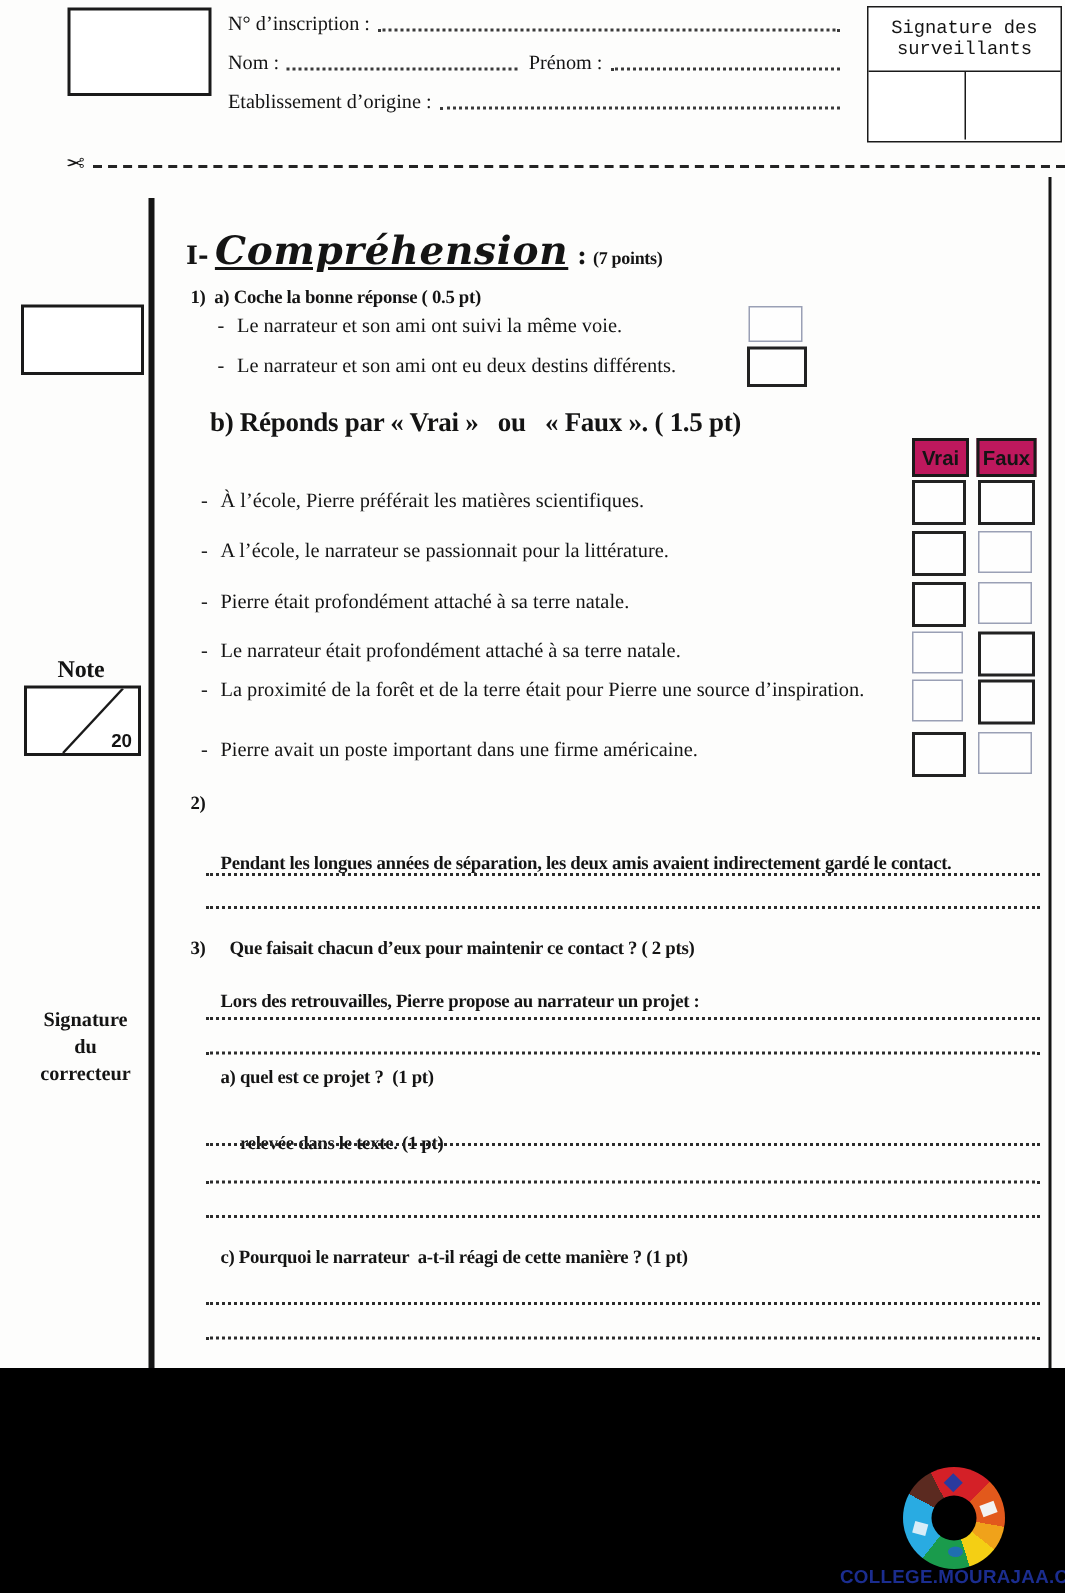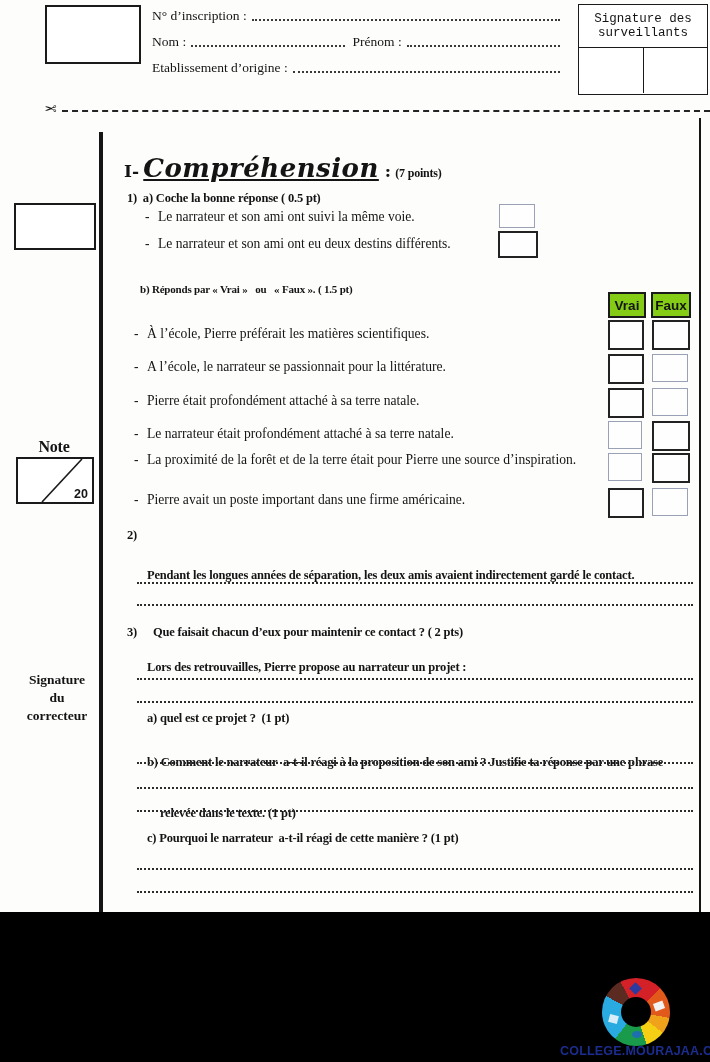--- a/index.html
+++ b/index.html
@@ -11,21 +11,21 @@
   .box{border:2px solid #1a1a1a;background:#fff;}
   .cb{position:absolute;background:#fefefe;}
   .cb.dark{border:2px solid #222;}
   .cb.lite{border:1px solid #9aa0b5;}
   .dots{border-bottom:2px dotted #2c2c2c;height:2px;}
   .hline{display:flex;align-items:flex-end;font-size:13.5px;}
   .leader{flex:1;border-bottom:2px dotted #3a3a3a;margin:0 2px 3px 5px;height:1px;}
   .stmt{display:flex;font-size:13.6px;line-height:15.5px;}
   .stmt .dash{width:13px;flex:none;}
   .q-num{position:absolute;left:127px;width:18px;}
-  .vf-cell{position:absolute;background:#84cc16;}
+  .vf-cell{position:absolute;background:#be185d;}
   .ring{position:absolute;border-radius:50%;
         background:conic-gradient(#d42027 0deg 45deg,#e2591c 45deg 100deg,#f0a21a 100deg 128deg,
                    #f4cf14 128deg 162deg,#1a9b4c 162deg 218deg,#29abe2 218deg 298deg,
                    #5b2a20 298deg 333deg,#d42027 333deg 360deg);}
   .ring-hole{position:absolute;background:#000;border-radius:50%;}
 </style>
 </head>
 <body>
 
 <div id="page">
@@ -91,21 +91,21 @@
     <span>Le narrateur et son ami ont suivi la même voie.</span>
   </div>
   <div class="cb lite" style="left:499px;top:204px;width:34px;height:22px;"></div>
 
   <div class="abs stmt" style="left:145px;top:236px;width:360px;">
     <span class="dash">-</span>
     <span>Le narrateur et son ami ont eu deux destins différents.</span>
   </div>
   <div class="cb dark" style="left:498px;top:231px;width:36px;height:23px;"></div>
 
-  <div class="abs cond" style="left:140px;top:271px;font-size:11px;margin-top:12px;">b) Réponds par « Vrai »   ou   « Faux ». ( 1.5 pt)</div>
+  <div class="abs cond" style="left:140px;top:271px;font-size:18px;">b) Réponds par « Vrai »   ou   « Faux ». ( 1.5 pt)</div>
 
   <div class="vf-cell" style="left:608px;top:292px;width:34px;height:22px;border:2px solid #1a1a1a;
        display:flex;align-items:center;justify-content:center;font-family:'Liberation Sans',sans-serif;font-weight:bold;font-size:13.5px;">Vrai</div>
   <div class="vf-cell" style="left:651px;top:292px;width:36px;height:22px;border:2px solid #1a1a1a;
        display:flex;align-items:center;justify-content:center;font-family:'Liberation Sans',sans-serif;font-weight:bold;font-size:13.5px;">Faux</div>
 
   <div class="abs stmt" style="left:134px;top:326px;width:462px;">
     <span class="dash">-</span>
       <span>À l’école, Pierre préférait les matières scientifiques.</span>
   </div>
@@ -153,21 +153,20 @@
 
   <span class="q-num cond" style="top:625px;font-size:12.5px;">3)</span>
   <div class="abs cond" style="left:147px;top:625px;width:556px;font-size:12.5px;line-height:17px;">
     <div>Lors des retrouvailles, Pierre propose au narrateur un projet :</div>
     <div>a) quel est ce projet ?  (1 pt)</div>
   </div>
   <div class="abs dots" style="left:137px;top:676px;width:556px;"></div>
   <div class="abs dots" style="left:137px;top:699px;width:556px;"></div>
 
   <div class="abs cond" style="left:147px;top:720px;width:556px;font-size:12.5px;line-height:17px;">
-    <div>b) Comment le narrateur  a-t-il réagi à la proposition de son ami ? Justifie ta réponse par une phrase</div>
     <div style="padding-left:13px;">relevée dans le texte. (1 pt)</div>
   </div>
   <div class="abs dots" style="left:137px;top:760px;width:556px;"></div>
   <div class="abs dots" style="left:137px;top:785px;width:556px;"></div>
   <div class="abs dots" style="left:137px;top:808px;width:556px;"></div>
 
   <div class="abs cond" style="left:147px;top:831px;width:556px;font-size:12.5px;">c) Pourquoi le narrateur  a-t-il réagi de cette manière ? (1 pt)</div>
   <div class="abs dots" style="left:137px;top:866px;width:556px;"></div>
   <div class="abs dots" style="left:137px;top:889px;width:556px;"></div>
 

